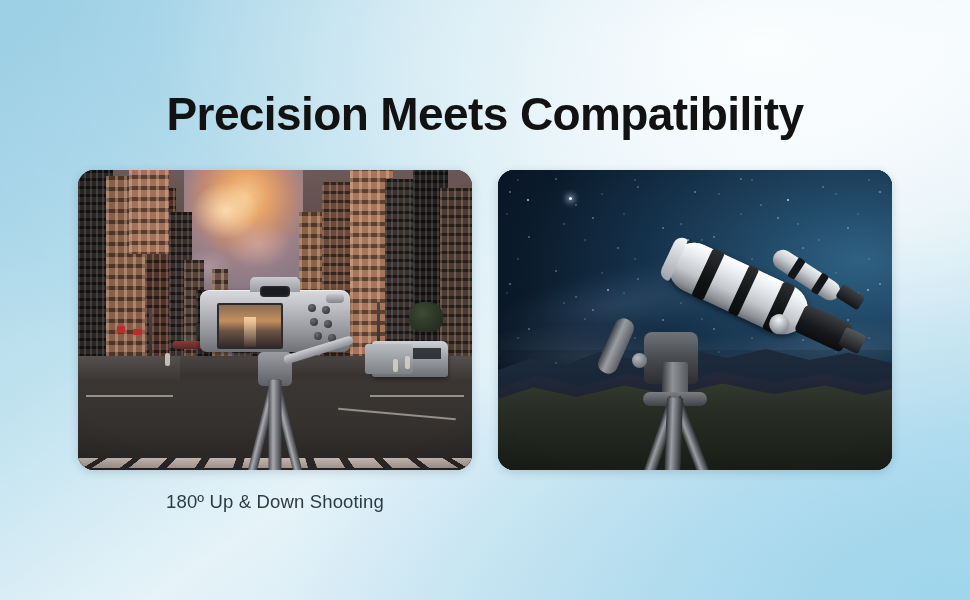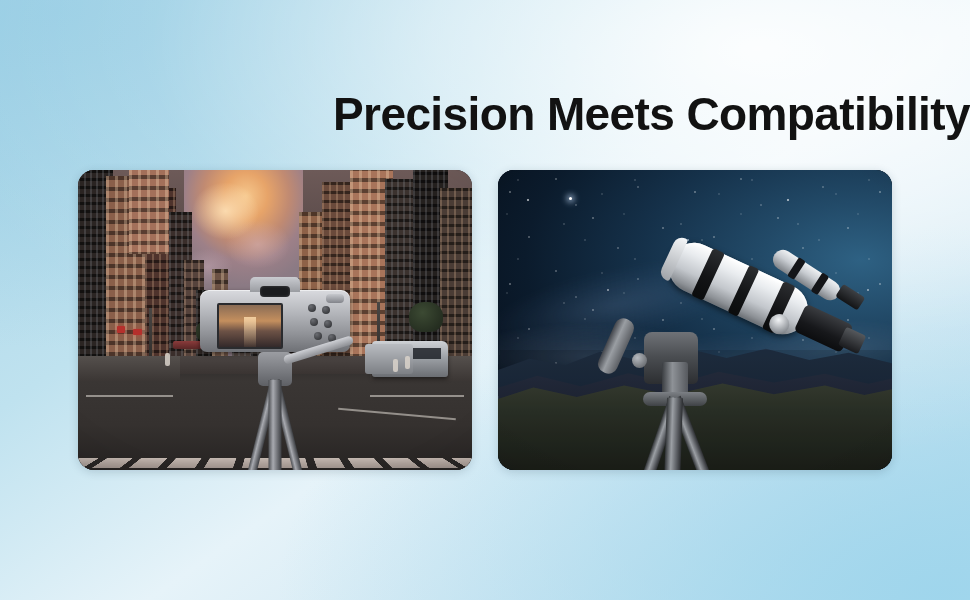--- a/index.html
+++ b/index.html
@@ -27,21 +27,21 @@
       radial-gradient(95% 85% at 97% 99%, rgba(158,213,236,0.95) 0%, rgba(158,213,236,0.35) 45%, rgba(158,213,236,0) 72%),
       linear-gradient(145deg, #a6d3e6 0%, #bfe2ef 32%, #e6f3f9 55%, #cfe7f2 78%, #b3dcec 100%);
   }
 
   
   .title {
     position: absolute;
     left: 0;
     right: 0;
     top: 86px;
-    text-align: right;
+    text-align: center;
     font-size: 46px;
     line-height: 56px;
     font-weight: 700;
     letter-spacing: -0.6px;
     color: #121212;
     font-family: "Liberation Sans", sans-serif;
     white-space: nowrap;
   }
 
   
@@ -635,15 +635,16 @@
         <div class="t-leg b"></div>
         <div class="t-leg c"></div>
 
         <div class="vig"></div>
       </div>
     </div>
 
   </div>
 
   <div class="captions">
+    <div class="caption">180º Up &amp; Down Shooting</div>
   </div>
 
 </div>
 
 </body></html>

